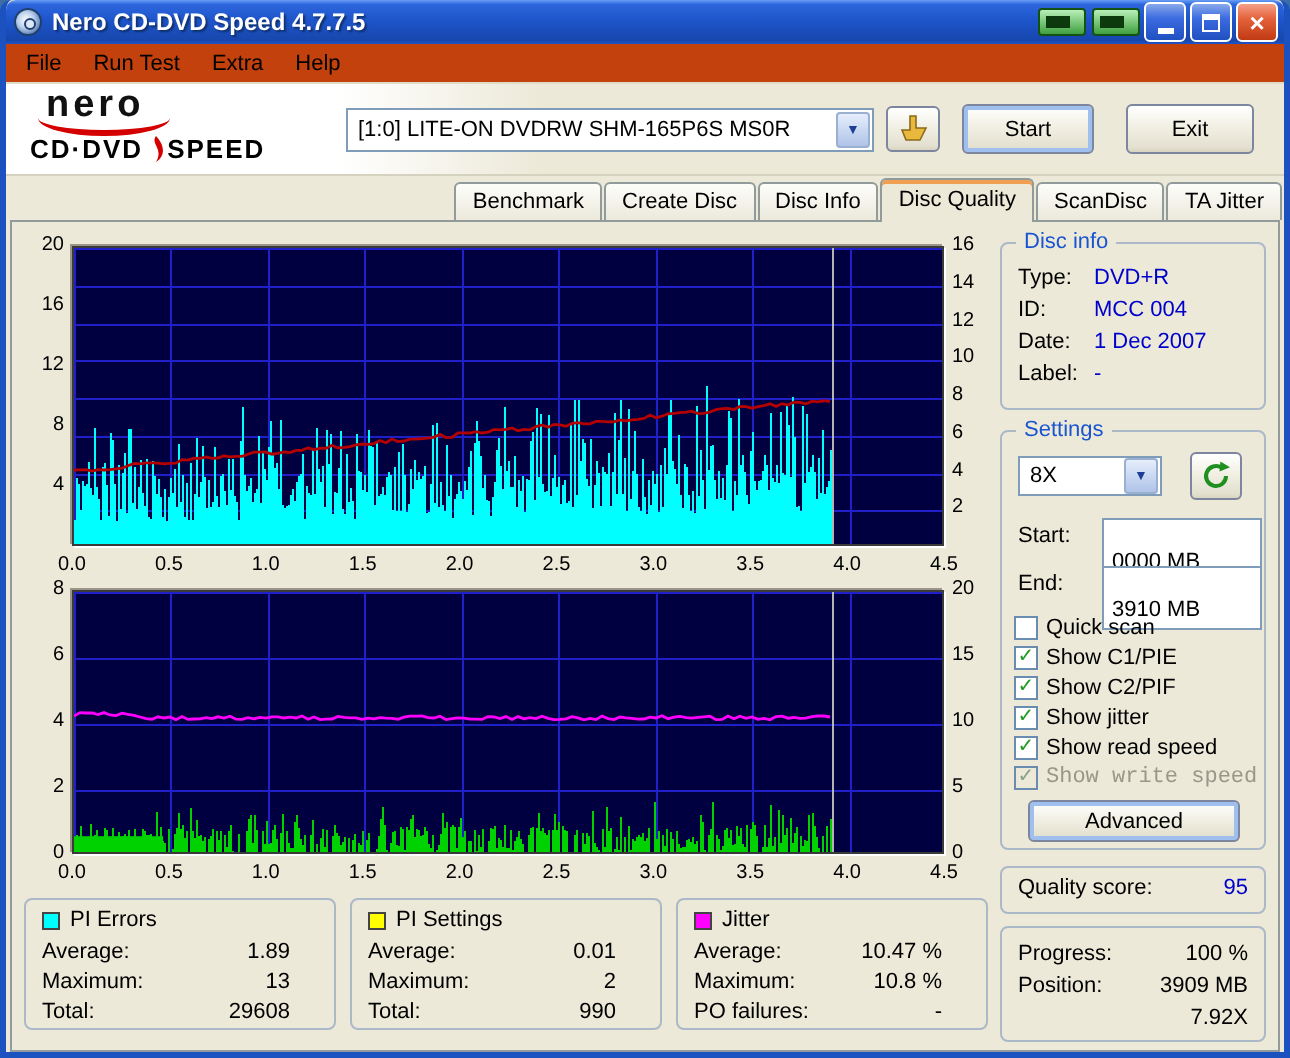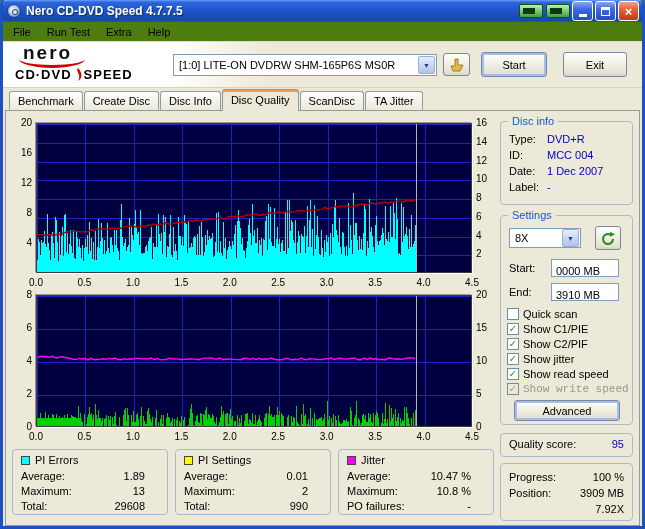--- a/index.html
+++ b/index.html
@@ -23,21 +23,21 @@
                border:1px solid #145214; border-radius:2px; position:relative; flex:0 0 auto; }
   .tb-gadget::after { content:""; position:absolute; left:3px; top:3px; right:7px; bottom:3px; background:#0c3a0c; }
   .winbtn { width:21px; height:20px; margin-left:2px; border-radius:3px; border:1px solid #fff;
             color:#fff; display:flex; align-items:center; justify-content:center; flex:0 0 auto; cursor:default; }
   .winbtn.min,.winbtn.max { background:linear-gradient(#89a9ea 0%,#3a6be0 40%,#2050c0 100%); }
   .winbtn.close { background:linear-gradient(#f5a088 0%,#e4633c 40%,#c03a12 100%); font-size:13px; font-weight:bold; }
   .min-glyph { width:8px; height:3px; background:#fff; margin-top:9px; }
   .max-glyph { width:9px; height:9px; border:1px solid #fff; border-top-width:3px; }
 
   
-  .menubar { height:20px; background:#4d7c0f; display:flex; align-items:center; padding-left:2px; border-bottom:1px solid #e0dcc8; }
+  .menubar { height:20px; background:#c2410c; display:flex; align-items:center; padding-left:2px; border-bottom:1px solid #e0dcc8; }
   .menu-item { padding:2px 8px; }
 
   
   .header { position:relative; height:46px; background:linear-gradient(90deg,#ffffff 0%,#ffffff 26%,#ece9d8 42%);
             border-bottom:1px solid #d6d2c0; }
   .logo-box { position:absolute; left:4px; top:2px; width:160px; height:41px; background:#fff; }
   .nero-word { font-size:19px; font-weight:bold; letter-spacing:2px; color:#111; line-height:18px; padding-left:16px; }
   .nero-swoosh { position:absolute; left:12px; top:15px; width:66px; height:9px;
                  border-bottom:3px solid #d40000; border-radius:0 0 50% 50%/0 0 100% 100%; }
   .nero-sub { display:flex; align-items:center; gap:1px; font-weight:bold; font-size:13px; padding-left:8px; margin-top:5px; letter-spacing:1px; }
@@ -49,21 +49,21 @@
                color:#1c3f94; font-size:7px; flex:0 0 auto; }
   .drive-combo { position:absolute; left:170px; top:12px; width:264px; height:22px; }
 
   .xp-btn { background:linear-gradient(#ffffff,#f2f0e4 45%,#e3e0d0 90%,#d8d4c0);
             border:1px solid #7c869e; border-radius:3px; font-family:inherit; font-size:11px; color:#000; }
   .eject-btn { position:absolute; left:440px; top:11px; width:27px; height:23px; padding-top:2px; }
   .start-btn { position:absolute; left:478px; top:10px; width:66px; height:25px; box-shadow:inset 0 0 0 2px #9fc0ee; }
   .exit-btn  { position:absolute; left:560px; top:10px; width:64px; height:25px; }
 
   
-  .tabs { height:22px; display:flex; align-items:flex-end; padding-left:6px; position:relative; z-index:2; }
+  .tabs { height:22px; display:flex; align-items:flex-end; padding-left:6px; position:relative; z-index:2;justify-content:flex-end; }
   .tab { height:19px; padding:3px 8px 0; border:1px solid #919b9c; border-bottom:none; border-radius:3px 3px 0 0;
          background:linear-gradient(#fdfdfa,#ece9db); margin-right:1px; }
   .tab.active { height:22px; padding-top:4px; margin-bottom:-1px; background:#ece9d8;
                 box-shadow:inset 0 2px 0 #f0a050; }
 
   
   .main { position:relative; height:416px; margin:0 2px; border:1px solid #919b9c; background:#ece9d8; z-index:1; }
 
   .chart-wrap { position:absolute; }
   #chart0 { left:6px; top:6px; width:482px; height:172px; }
@@ -81,21 +81,21 @@
 
   .info-row { display:flex; padding:0 8px; line-height:16px; }
   .info-row:first-of-type { margin-top:9px; }
   .info-label { width:38px; }
   .info-value { color:#0000cc; }
 
   .speed-combo { position:absolute; left:8px; top:12px; width:72px; height:20px; }
   .refresh-btn { position:absolute; left:94px; top:10px; width:26px; height:24px; padding-top:3px; }
   .set-label { position:absolute; }
   #start-label { left:8px; top:46px; }  #end-label { left:8px; top:70px; }
-  .textbox { position:absolute; width:68px; height:18px; background:#fff; border:1px solid #7f9db9; padding:5px 4px; }
+  .textbox { position:absolute; width:80px; height:18px; background:#fff; border:1px solid #7f9db9; padding:15px 4px; }
   #start-input { left:50px; top:43px; } #end-input { left:50px; top:67px; }
   #checkbox-list { position:absolute; left:6px; top:90px; right:3px; }
   .cbrow { display:flex; align-items:center; gap:4px; height:15px; }
   .cb { width:12px; height:12px; background:#fff; border:1px solid #6a8cb0; display:flex; align-items:center;
         justify-content:center; font-size:10px; line-height:10px; color:#239a23; font-weight:bold;
         font-family:"DejaVu Sans","Liberation Sans",sans-serif; flex:0 0 auto; }
   .cbrow.disabled .cblabel { color:#9a968a;font-family:Liberation Mono, monospace; }
   .cbrow.disabled .cb { background:#ece9d8; color:#8aa08a; }
   .advanced-btn { position:absolute; left:13px; top:184px; width:106px; height:21px; box-shadow:inset 0 0 0 2px #9fc0ee; }
 

